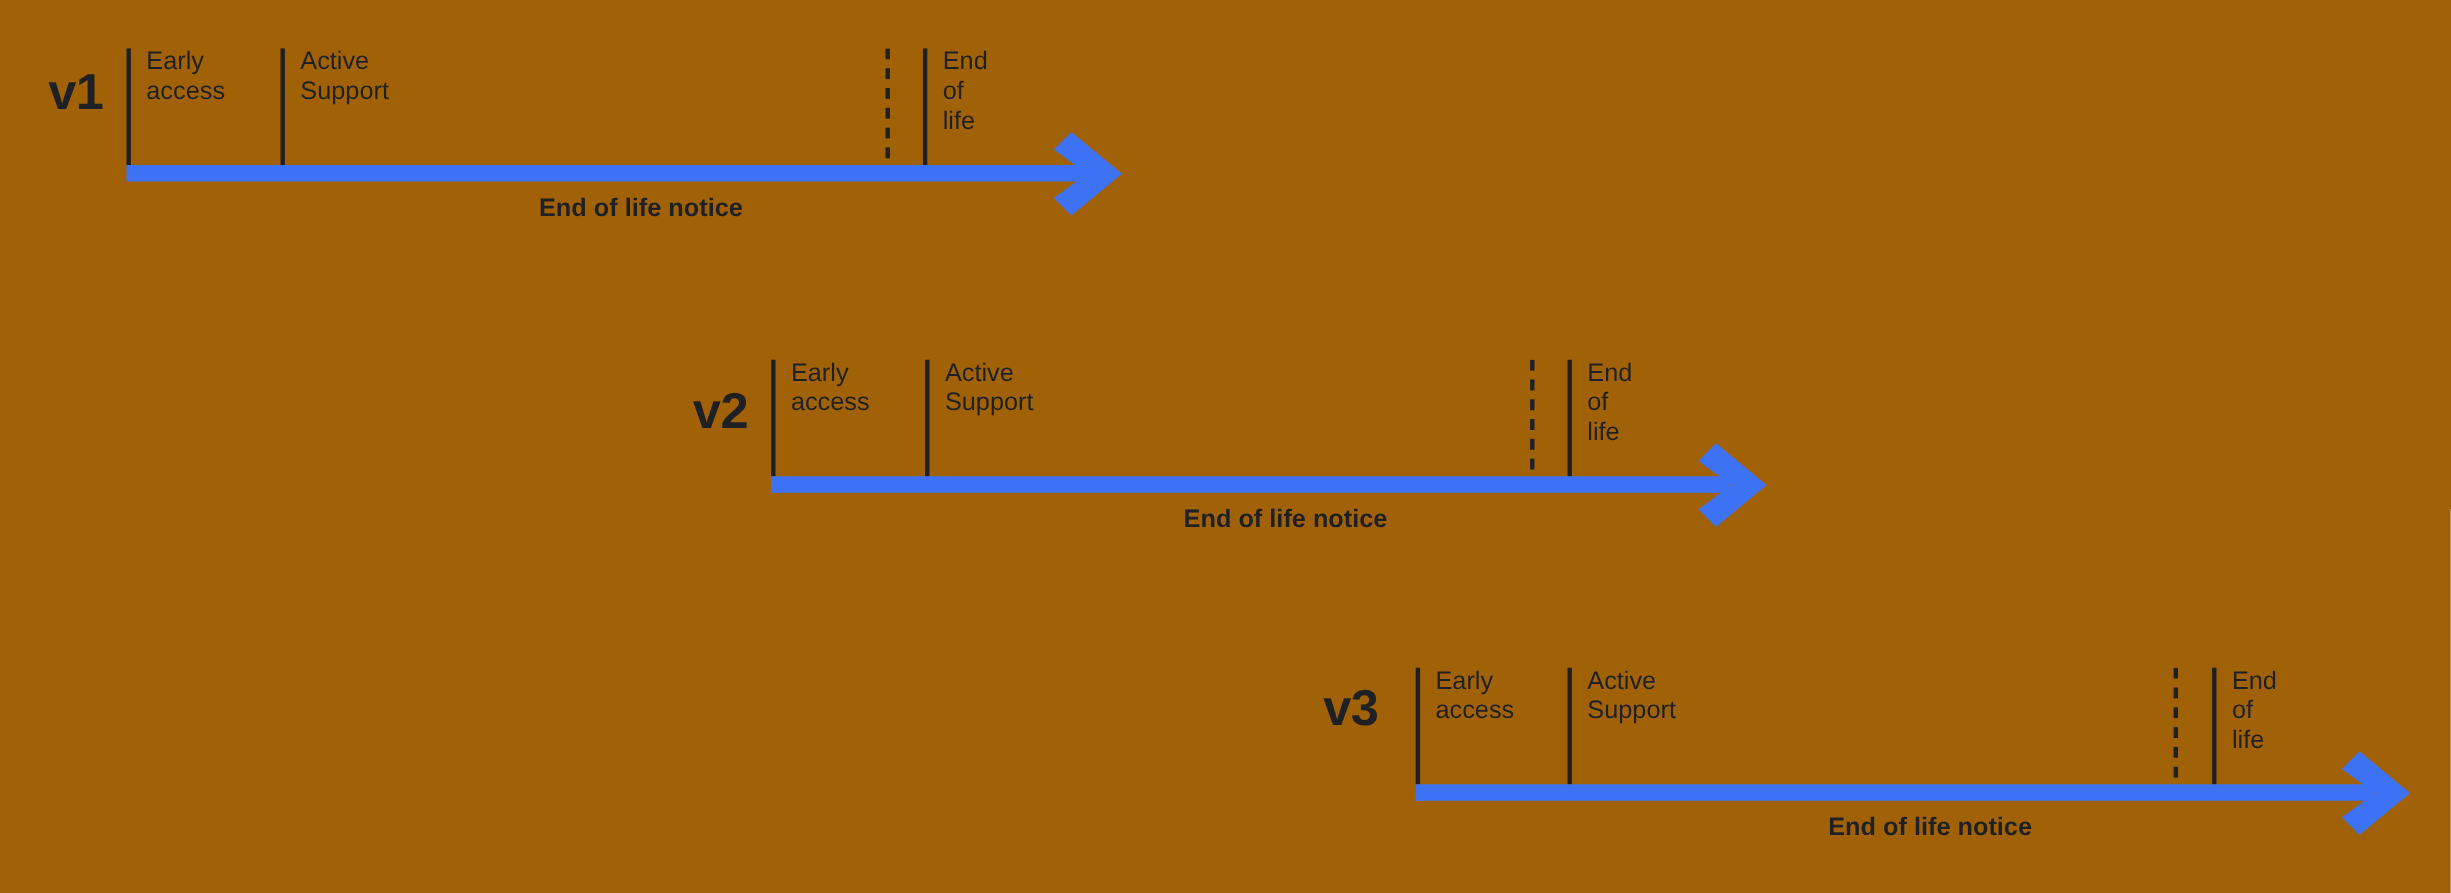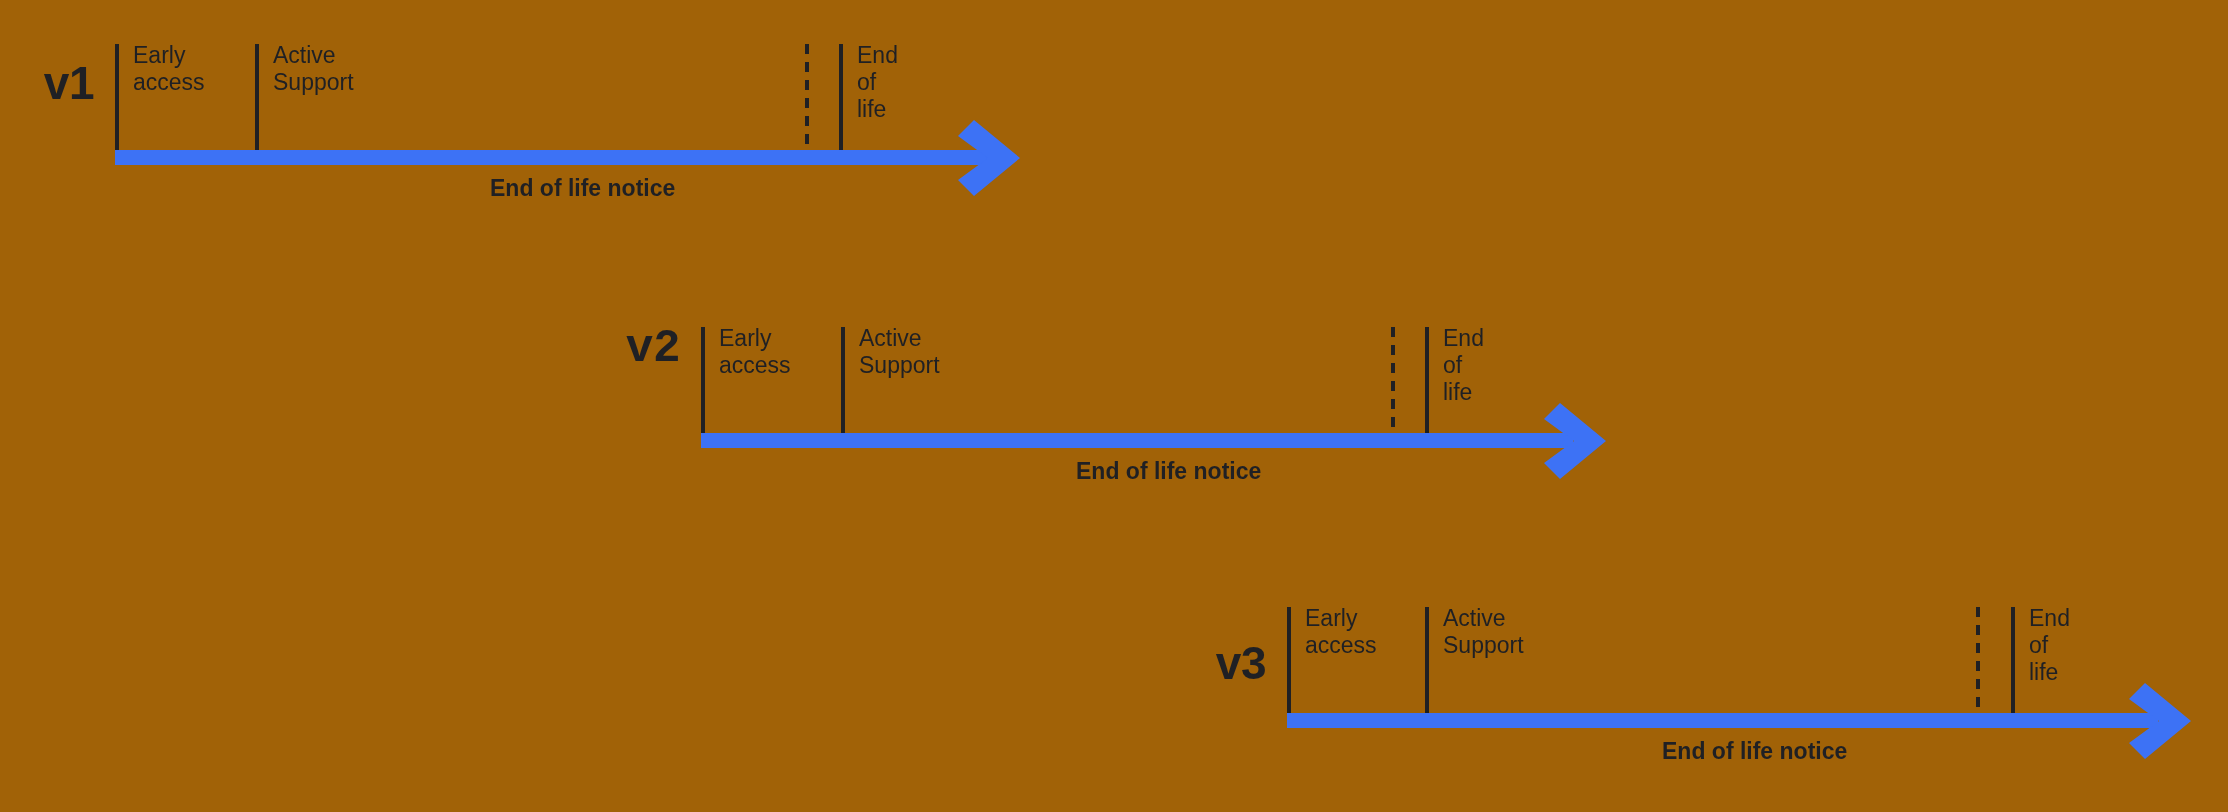--- a/index.html
+++ b/index.html
@@ -115,39 +115,39 @@
       <div class="phase-label" style="left: 857px; top: 42px;">End of life</div>
       <div class="bar" style="left: 115px; top: 150px; width: 873px;"></div>
       <div class="arrow-head" style="left: 958px; top: 119.5px; width: 62px; height: 76px;">
         <svg width="62" height="76" viewBox="0 0 62 76">
           <path d="M16 0 L62 38 L16 76 L0 60 L30 38 L0 16 Z" fill="#3d72f5"></path>
         </svg>
       </div>
       <div class="notice-label" style="left: 490px; top: 177px; width: 400px;">End of life notice</div>
     </div>
     <div class="timeline-row">
-      <div class="version-label" style="left: 604px; top: 326px; width: 76px; font-family: Liberation Mono, monospace;">v2</div>
+      <div class="version-label" style="left: 604px; top: 350px; width: 76px;">v2</div>
       <div class="divider" style="left: 701px; top: 327px; height: 106px;"></div>
       <div class="divider" style="left: 841px; top: 327px; height: 106px;"></div>
       <div class="divider" style="left: 1425px; top: 327px; height: 106px;"></div>
       <div class="divider-dashed" style="left: 1391px; top: 327px; height: 106px;"></div>
       <div class="phase-label" style="left: 719px; top: 325px;">Early
 access</div>
       <div class="phase-label" style="left: 859px; top: 325px;">Active Support</div>
       <div class="phase-label" style="left: 1443px; top: 325px;">End of life</div>
       <div class="bar" style="left: 701px; top: 433px; width: 872px;"></div>
       <div class="arrow-head" style="left: 1544px; top: 402.5px; width: 62px; height: 76px;">
         <svg width="62" height="76" viewBox="0 0 62 76">
           <path d="M16 0 L62 38 L16 76 L0 60 L30 38 L0 16 Z" fill="#3d72f5"></path>
         </svg>
       </div>
       <div class="notice-label" style="left: 1076px; top: 460px; width: 400px;">End of life notice</div>
     </div>
     <div class="timeline-row">
-      <div class="version-label" style="left: 1190px; top: 640px; width: 76px;">v3</div>
+      <div class="version-label" style="left: 1190px; top: 620px; width: 76px; text-align: center;">v3</div>
       <div class="divider" style="left: 1287px; top: 607px; height: 106px;"></div>
       <div class="divider" style="left: 1425px; top: 607px; height: 106px;"></div>
       <div class="divider" style="left: 2011px; top: 607px; height: 106px;"></div>
       <div class="divider-dashed" style="left: 1976px; top: 607px; height: 106px;"></div>
       <div class="phase-label" style="left: 1305px; top: 605px;">Early
 access</div>
       <div class="phase-label" style="left: 1443px; top: 605px;">Active Support</div>
       <div class="phase-label" style="left: 2029px; top: 605px;">End of life</div>
       <div class="bar" style="left: 1287px; top: 713px; width: 871px;"></div>
       <div class="arrow-head" style="left: 2129px; top: 682.5px; width: 62px; height: 76px;">

